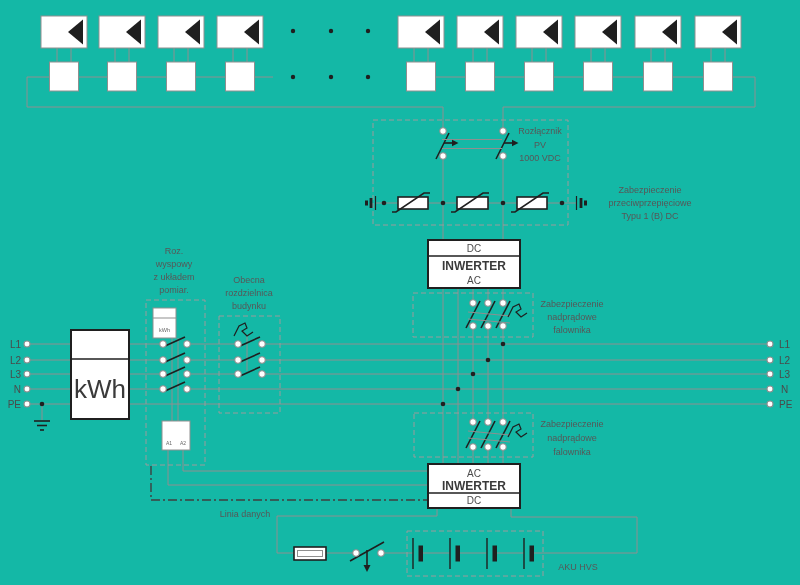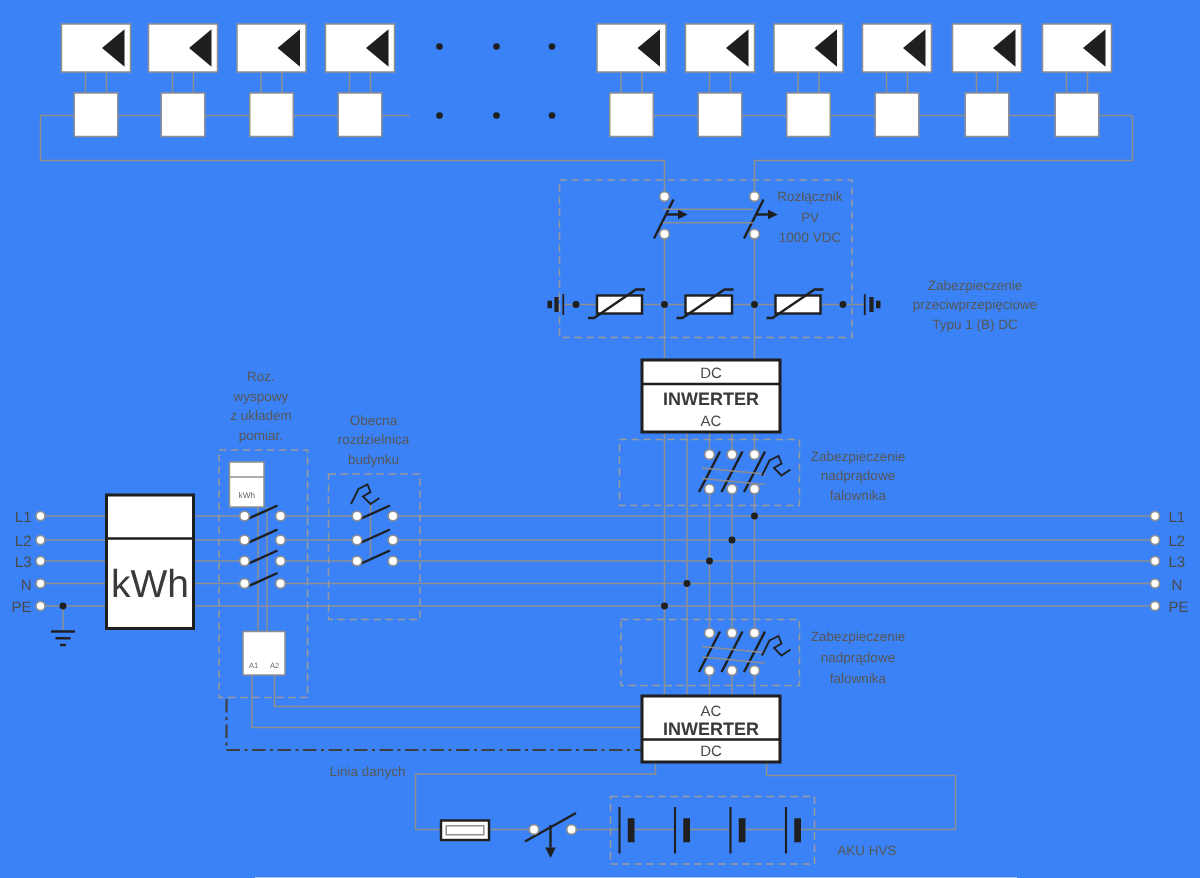--- a/index.html
+++ b/index.html
@@ -1,16 +1,16 @@
 <!DOCTYPE html>
 <html><head>
 <meta charset="utf-8">
 <style>
   html,body{margin:0;padding:0;background:#fff;}
-  #stage{position:relative;width:800px;height:585px;background:#3b82f6;overflow:hidden;text-align:right;}
+  #stage{position:relative;width:800px;height:585px;background:#14b8a6;overflow:hidden;text-align:right;}
   svg{display:block;}
   
   .w{stroke:#8f8f8f;stroke-width:1;fill:none}
   .k{stroke:#1f1f1f;fill:none;stroke-width:1.6}
   .cmp{fill:#fff;stroke:#8f8f8f;stroke-width:1}
   .cmpk{fill:#fff;stroke:#1f1f1f;stroke-width:1.6}
   .bx{fill:#fff;stroke:#1f1f1f;stroke-width:2}
   .db{fill:none;stroke:#9b9b9b;stroke-width:1;stroke-dasharray:5 3}
   .tm{fill:#fff;stroke:#8f8f8f;stroke-width:1.1}
   .dt{fill:#1f1f1f;stroke:none}

